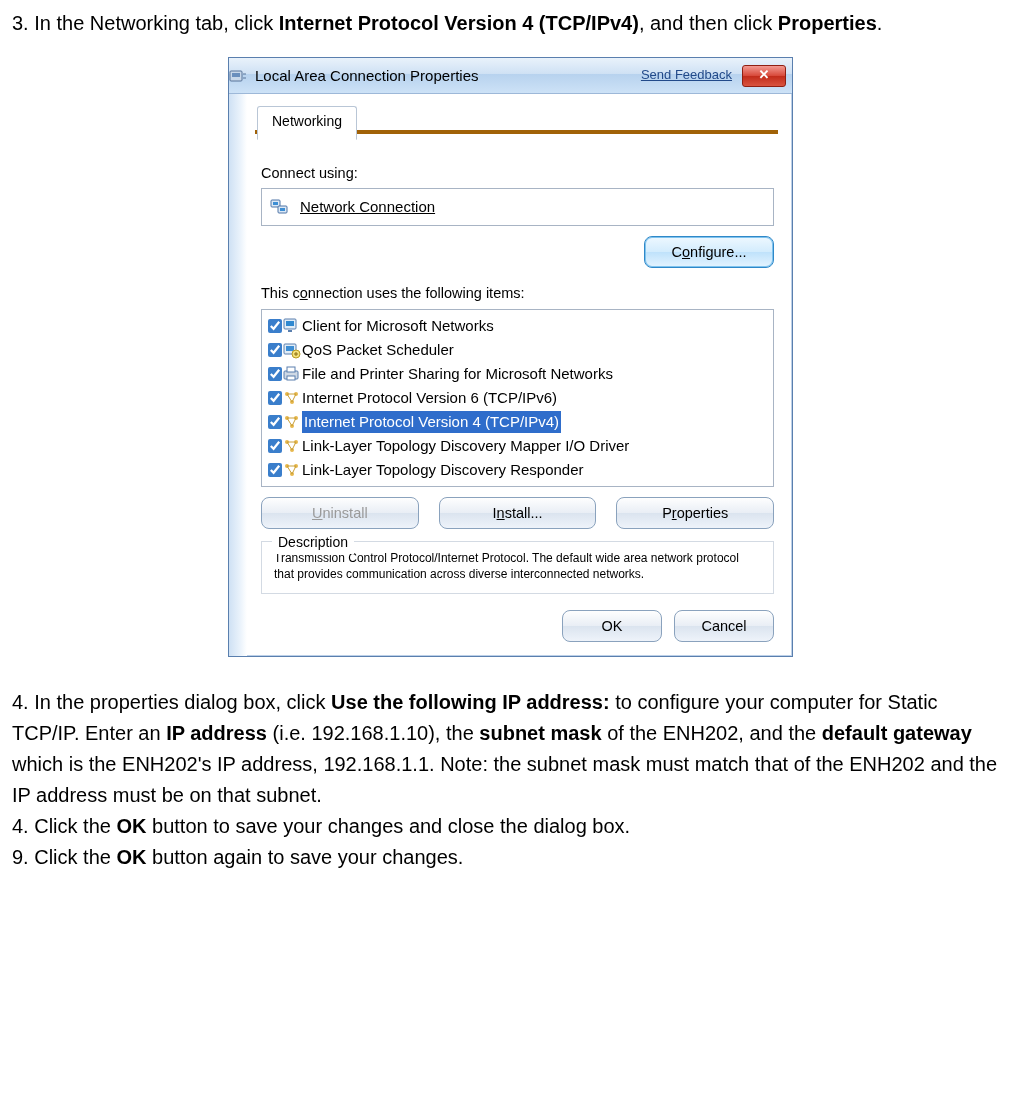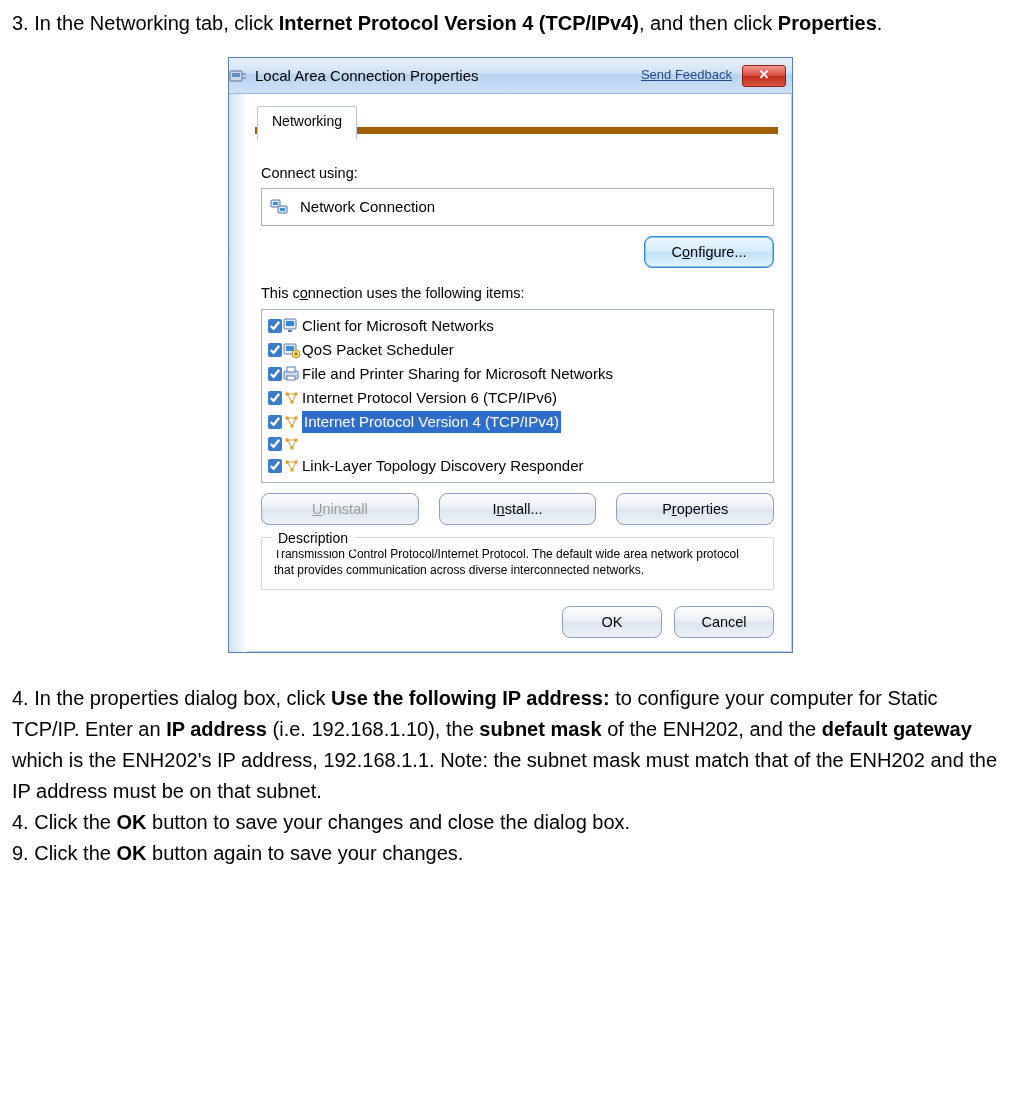--- a/index.html
+++ b/index.html
@@ -53,41 +53,42 @@
       color: #fff; font-weight: bold; font-size: 13px;
       display: flex; align-items: center; justify-content: center;
       cursor: pointer;
     }
     .left-strip { background: linear-gradient(to right, #cfe1f4, #e9f2fb 60%, #fff); width: 18px; }
     .body-flex { display: flex; }
     .body-main { flex: 1; padding: 8px 14px 14px 8px; }
 
     .tab-strip {
       position: relative; height: 32px;
-      border-bottom: 7px solid #a16207;
+      border-bottom: 4px solid #a16207;
       margin-bottom: 28px;
     }
     .tab {
       position: absolute; top: 4px; left: 2px;
       padding: 4px 14px 6px 14px;
       font-size: 14px;
       background: #fff;
       border: 1px solid #b9c6d6; border-bottom: 1px solid #fff;
       border-radius: 3px 3px 0 0;
     }
 
     .label-row { font-size: 14.5px; margin: 6px 0 4px 6px; color: #000; }
 
     .input-like {
       border: 1px solid #a8b4c4;
       background: #fff;
       padding: 6px 8px;
       margin: 0 4px 10px 6px;
       display: flex; align-items: center; gap: 10px;
       font-size: 15px;
+      text-decoration: underline;
     }
     .net-small-icon { width: 20px; height: 18px; display: inline-block; }
 
     .btn {
       border: 1px solid #8aa2bd;
       background: linear-gradient(to bottom, #fefefe 0%, #e9eef5 49%, #dbe4ef 51%, #eef3fa 100%);
       border-radius: 8px;
       padding: 4px 0;
       font-size: 14.5px;
       color: #000;
@@ -259,20 +260,21 @@
           <div class="li-row">
             <input type="checkbox" checked="" style="">
             <span class="item-icon">
               <svg viewBox="0 0 20 18" width="20" height="18">
                   <circle cx="5" cy="5" r="2" fill="#e7b84d"></circle>
                   <circle cx="14" cy="5" r="2" fill="#e7b84d"></circle>
                   <circle cx="10" cy="13" r="2" fill="#e7b84d"></circle>
                   <path d="M5 5 L14 5 L10 13 Z" fill="none" stroke="#caa038"></path>
                 </svg>
             </span>
+            <span>Link-Layer Topology Discovery Mapper I/O Driver</span>
           </div>
           <div class="li-row">
             <input type="checkbox" checked="" style="">
             <span class="item-icon">
               <svg viewBox="0 0 20 18" width="20" height="18">
                   <circle cx="5" cy="5" r="2" fill="#e7b84d"></circle>
                   <circle cx="14" cy="5" r="2" fill="#e7b84d"></circle>
                   <circle cx="10" cy="13" r="2" fill="#e7b84d"></circle>
                   <path d="M5 5 L14 5 L10 13 Z" fill="none" stroke="#caa038"></path>
                 </svg>

